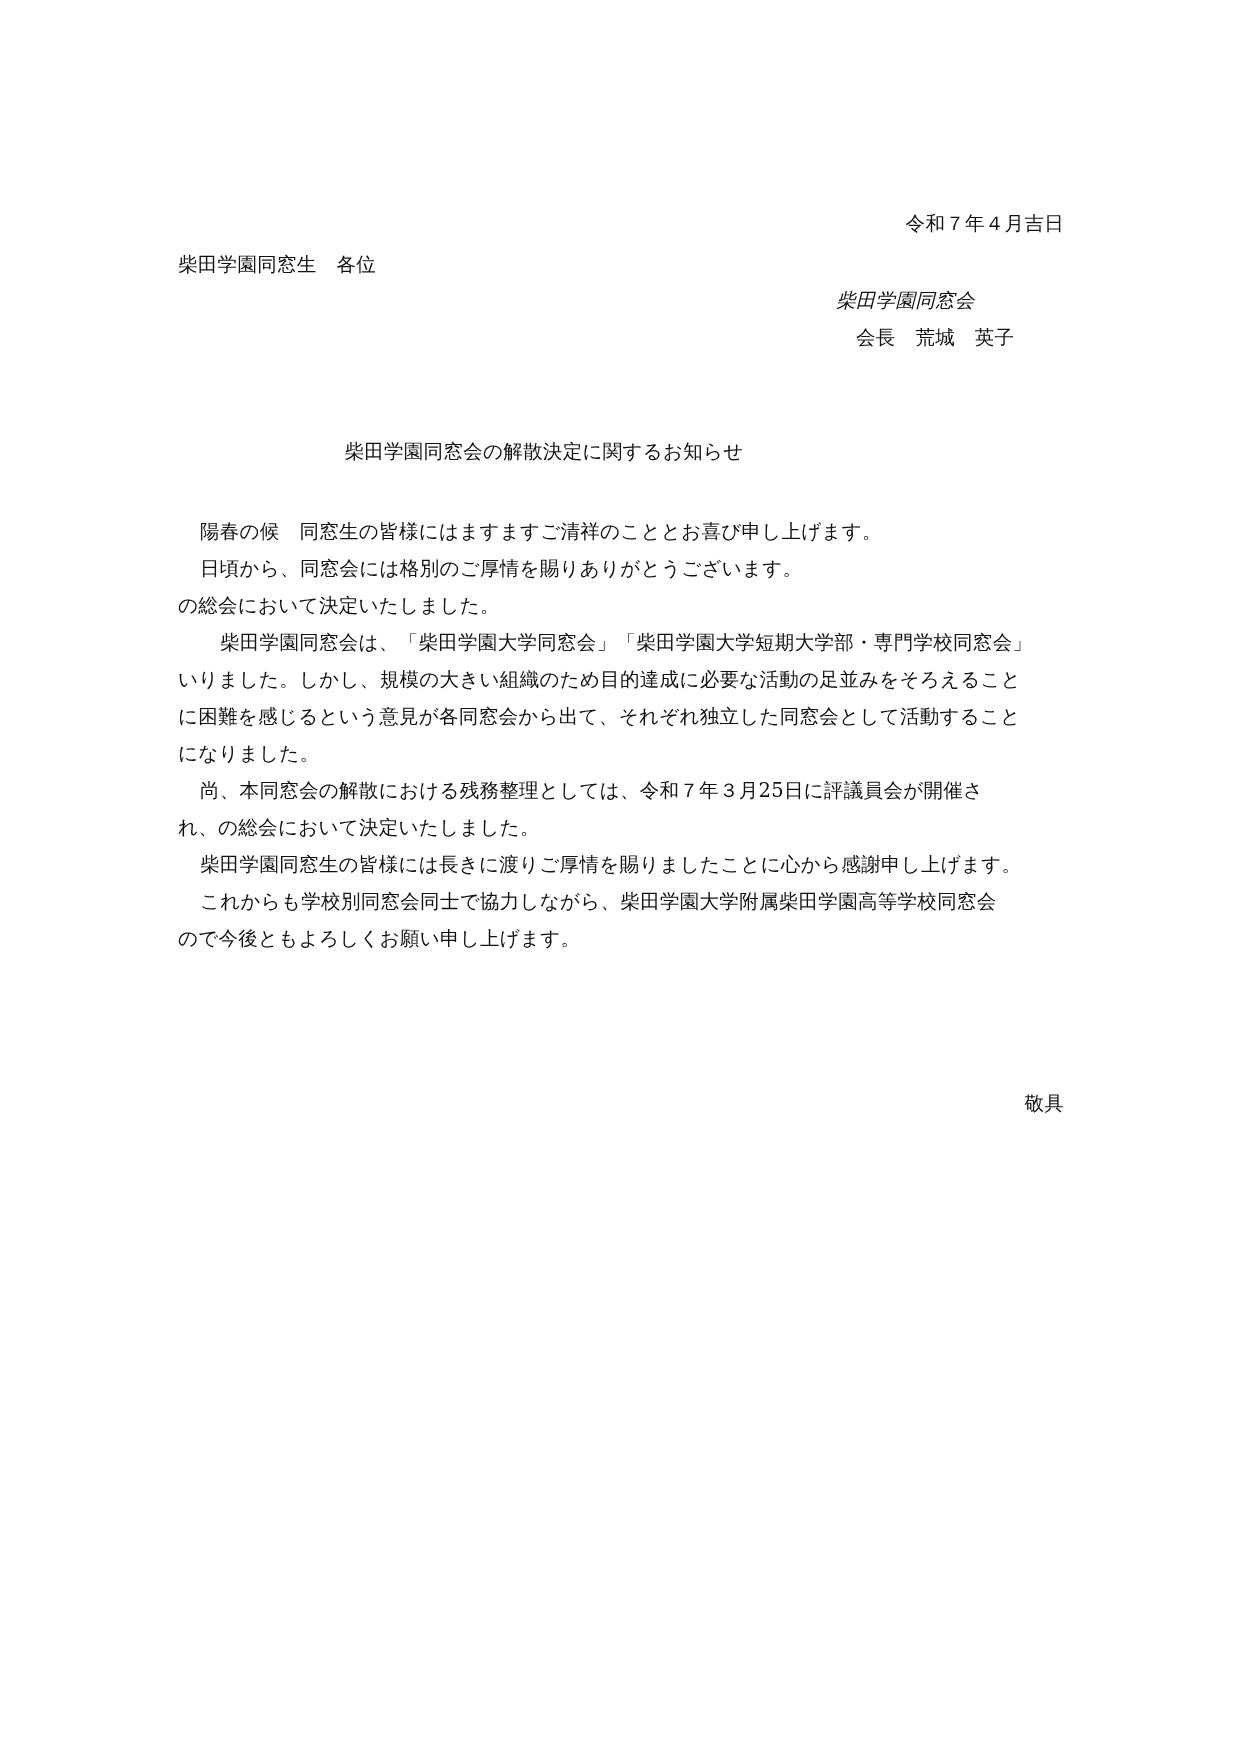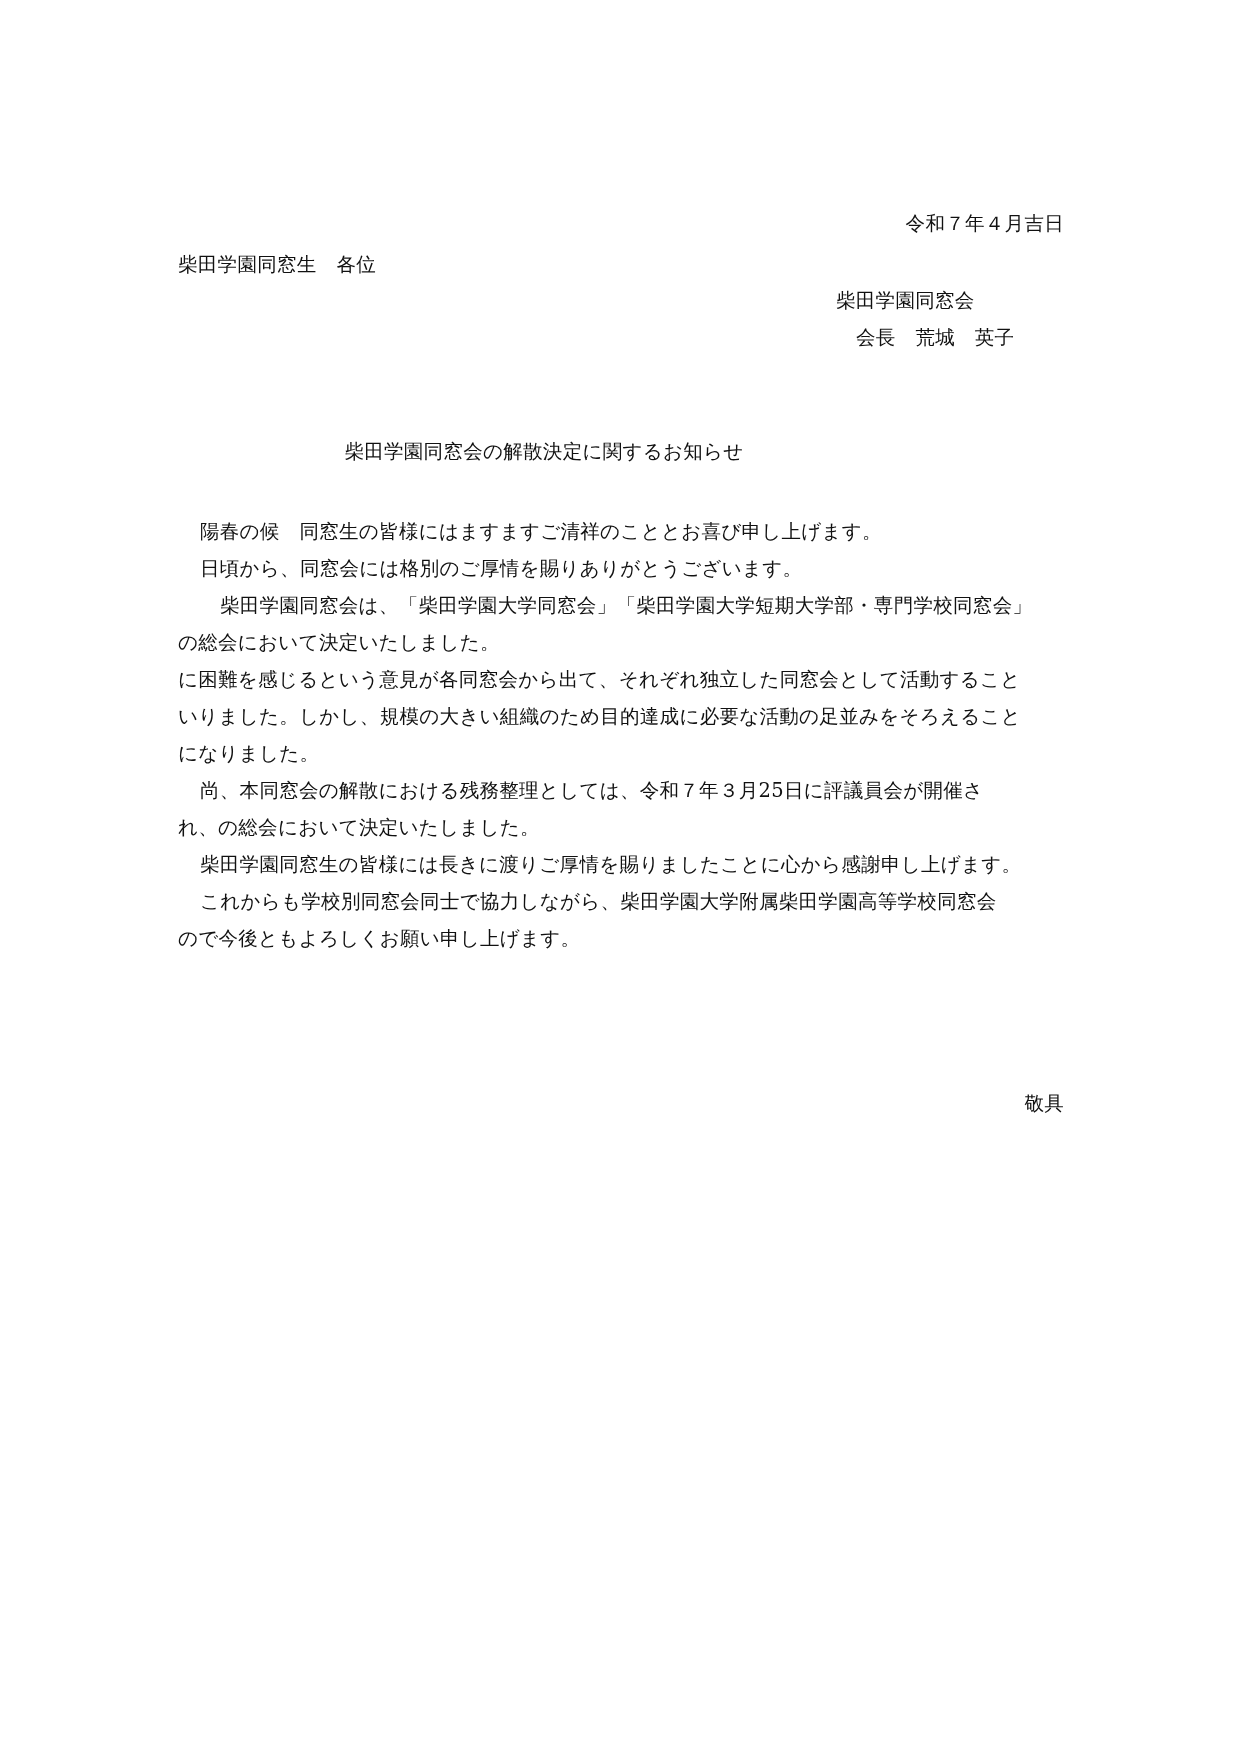--- a/index.html
+++ b/index.html
@@ -34,20 +34,21 @@
       top: 212px;
       text-align: center;
     }
     .recipient {
       left: 178px;
       top: 253px;
     }
     .sender-org {
       left: 836px;
       top: 289px;
+      font-style: italic;
     }
     .sender-name {
       left: 856px;
       top: 326px;
     }
     .title {
       left: 0;
       width: 1088px;
       text-align: center;
       top: 440px;
@@ -84,24 +85,24 @@
 
   <div class="line sender-org">柴田学園同窓会</div>
 
   <div class="line sender-name">会長　荒城　英子</div>
 
   <div class="line title">柴田学園同窓会の解散決定に関するお知らせ</div>
 
   <div class="body-block">
     <span class="bl indent1">陽春の候　同窓生の皆様にはますますご清祥のこととお喜び申し上げます。</span>
     <span class="bl indent1">日頃から、同窓会には格別のご厚情を賜りありがとうございます。</span>
+    <span class="bl">の総会において決定いたしました。</span>
     <span class="bl indent2">柴田学園同窓会は、「柴田学園大学同窓会」「柴田学園大学短期大学部・専門学校同窓会」</span>
-    <span class="bl">の総会において決定いたしました。</span>
+    <span class="bl">いりました。しかし、規模の大きい組織のため目的達成に必要な活動の足並みをそろえること</span>
     <span class="bl">に困難を感じるという意見が各同窓会から出て、それぞれ独立した同窓会として活動すること</span>
-    <span class="bl">いりました。しかし、規模の大きい組織のため目的達成に必要な活動の足並みをそろえること</span>
     <span class="bl">になりました。</span>
     <span class="bl indent1">尚、本同窓会の解散における残務整理としては、令和７年３月25日に評議員会が開催さ</span>
     <span class="bl">れ、の総会において決定いたしました。</span>
     <span class="bl indent1">柴田学園同窓生の皆様には長きに渡りご厚情を賜りましたことに心から感謝申し上げます。</span>
     <span class="bl indent1">これからも学校別同窓会同士で協力しながら、柴田学園大学附属柴田学園高等学校同窓会</span>
     <span class="bl">ので今後ともよろしくお願い申し上げます。</span>
   </div>
 
   <div class="line closing">敬具</div>
 

